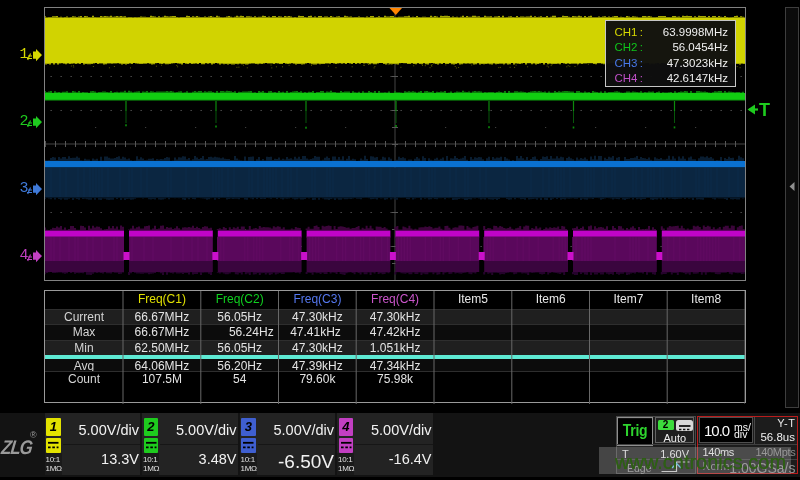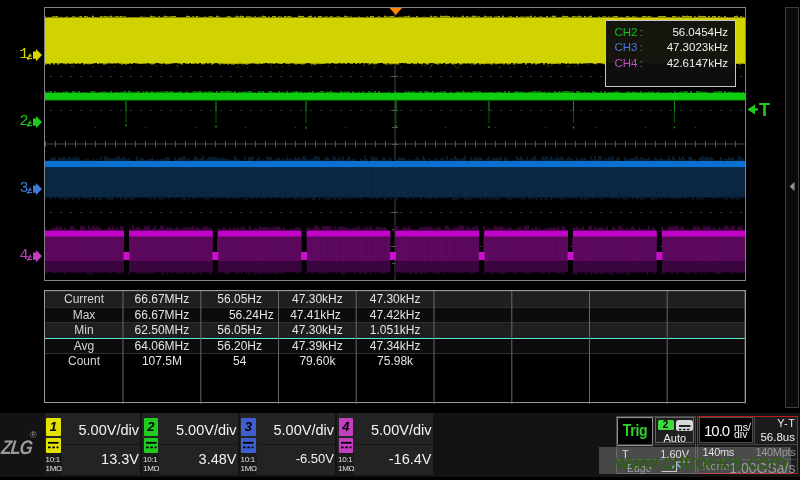--- a/index.html
+++ b/index.html
@@ -138,33 +138,47 @@
 <path d="M3 8.5 h9" stroke="#1ecb1e" stroke-width="2.2" fill="none"></path>
 <path d="M9 3.5 L1.5 8.5 L9 13.5 z" fill="#1ecb1e"></path>
 <text x="13" y="15" fill="#1ecb1e" font-family="Liberation Sans" font-size="18" font-weight="bold">T</text>
 </svg>
 <div class="abs" style="left:785px;top:7px;width:14px;height:401px;border:1px solid #3e3e3e;background:#0b0b0b">
 <svg width="12" height="399">
       <path d="M8.5 174 v9 l-5 -4.5 z" fill="#8f8f8f"></path>
     </svg></div>
 <div class="abs" style="left:605px;top:20px;width:131px;height:67px;border:1px solid #c6c6c6;background:rgba(14,14,14,0.97);padding-top:3.5px">
     <div style="position:relative;height:15.5px;font-size:11.5px;line-height:15.5px">
+      <span style="position:absolute;left:8.5px;color:#d6d800">CH1 :</span>
+      <span style="position:absolute;right:7px;color:#f0f0f0">63.9998MHz</span>
+    </div>
+    <div style="position:relative;height:15.5px;font-size:11.5px;line-height:15.5px">
       <span style="position:absolute;left:8.5px;color:#0fc51b">CH2 :</span>
       <span style="position:absolute;right:7px;color:#f0f0f0">56.0454Hz</span>
     </div>
     <div style="position:relative;height:15.5px;font-size:11.5px;line-height:15.5px">
       <span style="position:absolute;left:8.5px;color:#4878e8">CH3 :</span>
       <span style="position:absolute;right:7px;color:#f0f0f0">47.3023kHz</span>
     </div>
     <div style="position:relative;height:15.5px;font-size:11.5px;line-height:15.5px">
       <span style="position:absolute;left:8.5px;color:#c050c8">CH4 :</span>
       <span style="position:absolute;right:7px;color:#f0f0f0">42.6147kHz</span>
     </div>
   </div>
 <div class="abs" style="left:44px;top:290px;width:702px;height:113px;border:1px solid #9a9a9a;background:#000;font-size:12px;color:#e4e4e4">
+    <div style="position:relative;height:17.5px;line-height:17.5px;background:#000">
+      <span style="position:absolute;left:78.0px;width:77.8px;text-align:center;color:#e0e000">Freq(C1)</span>
+      <span style="position:absolute;left:155.8px;width:77.8px;text-align:center;color:#0fd01f">Freq(C2)</span>
+      <span style="position:absolute;left:233.5px;width:77.8px;text-align:center;color:#5578f0">Freq(C3)</span>
+      <span style="position:absolute;left:311.2px;width:77.8px;text-align:center;color:#cc55cc">Freq(C4)</span>
+      <span style="position:absolute;left:389.0px;width:77.8px;text-align:center;color:#e8e8e8">Item5</span>
+      <span style="position:absolute;left:466.8px;width:77.8px;text-align:center;color:#e8e8e8">Item6</span>
+      <span style="position:absolute;left:544.5px;width:77.8px;text-align:center;color:#e8e8e8">Item7</span>
+      <span style="position:absolute;left:622.2px;width:77.8px;text-align:center;color:#e8e8e8">Item8</span>
+    </div>
     <div style="position:relative;height:15.55px;line-height:15.55px;background:#1f1f1f;border-top:1px solid #2e2e2e">
       <span style="position:absolute;left:0;width:78.0px;text-align:center;color:#d4d4d4">Current</span>
       <span style="position:absolute;left:78.0px;width:77.8px;text-align:center">66.67MHz</span>
       <span style="position:absolute;left:155.8px;width:77.8px;text-align:center">56.05Hz</span>
       <span style="position:absolute;left:233.5px;width:77.8px;text-align:center">47.30kHz</span>
       <span style="position:absolute;left:311.2px;width:77.8px;text-align:center">47.30kHz</span>
       <span style="position:absolute;left:389.0px;width:77.8px;text-align:center"></span>
       <span style="position:absolute;left:466.8px;width:77.8px;text-align:center"></span>
       <span style="position:absolute;left:544.5px;width:77.8px;text-align:center"></span>
       <span style="position:absolute;left:622.2px;width:77.8px;text-align:center"></span>
@@ -184,21 +198,21 @@
       <span style="position:absolute;left:0;width:78.0px;text-align:center;color:#d4d4d4">Min</span>
       <span style="position:absolute;left:78.0px;width:77.8px;text-align:center">62.50MHz</span>
       <span style="position:absolute;left:155.8px;width:77.8px;text-align:center">56.05Hz</span>
       <span style="position:absolute;left:233.5px;width:77.8px;text-align:center">47.30kHz</span>
       <span style="position:absolute;left:311.2px;width:78px;text-align:center">1.051kHz</span>
       <span style="position:absolute;left:389.0px;width:77.8px;text-align:center"></span>
       <span style="position:absolute;left:466.8px;width:77.8px;text-align:center"></span>
       <span style="position:absolute;left:544.5px;width:77.8px;text-align:center"></span>
       <span style="position:absolute;left:622.2px;width:77.8px;text-align:center"></span>
     </div>
-    <div style="position:relative;height:15.55px;line-height:15.55px;background:#0c0c0c;border-top:1px solid #5eead4">
+    <div style="position:relative;height:15.55px;line-height:15.55px;background:#0c0c0c;border-top:4px solid #5eead4">
       <span style="position:absolute;left:0;width:78.0px;text-align:center;color:#d4d4d4">Avg</span>
       <span style="position:absolute;left:78.0px;width:77.8px;text-align:center">64.06MHz</span>
       <span style="position:absolute;left:155.8px;width:77.8px;text-align:center">56.20Hz</span>
       <span style="position:absolute;left:233.5px;width:77.8px;text-align:center">47.39kHz</span>
       <span style="position:absolute;left:311.2px;width:77.8px;text-align:center">47.34kHz</span>
       <span style="position:absolute;left:389.0px;width:77.8px;text-align:center"></span>
       <span style="position:absolute;left:466.8px;width:77.8px;text-align:center"></span>
       <span style="position:absolute;left:544.5px;width:77.8px;text-align:center"></span>
       <span style="position:absolute;left:622.2px;width:77.8px;text-align:center"></span>
     </div>
@@ -257,21 +271,21 @@
 <div class="abs" style="left:239.5px;top:413px;width:95.5px;height:62px;background:#232323">
     <div style="position:absolute;left:0;top:40px;width:17px;height:22px;background:#1a1a1a"></div>
     <div style="position:absolute;left:1.5px;top:5px;width:14.5px;height:18px;background:#3f5fd0;border-radius:1px;color:#000;font-size:13px;font-weight:bold;font-style:italic;text-align:center;line-height:18px">3</div>
     <div style="position:absolute;left:1.5px;top:25px;width:14.5px;height:15px;background:#3f5fd0;border-radius:1px"><svg width="14.5" height="15">
         <path d="M2 4.8h10.5" stroke="#000" stroke-width="1.8"></path>
         <path d="M2 9.3h10.5" stroke="#000" stroke-width="1.8" stroke-dasharray="2.6 1.7"></path>
       </svg></div>
     <div style="position:absolute;left:1px;top:41.5px;font-size:8px;color:#e0e0e0;line-height:9.5px;letter-spacing:-0.3px">10:1<br>1MΩ</div>
     <div style="position:absolute;right:1px;top:8.5px;font-size:14.5px;color:#f2f2f2">5.00V/div</div>
     <div style="position:absolute;left:18px;right:0;top:31px;border-top:1px solid #161616"></div>
-    <div style="position:absolute;right:1px;top:37.5px;font-size:13px;color:#f2f2f2">-6.50V</div>
+    <div style="position:absolute;right:1px;top:37.5px;font-size:19px;color:#f2f2f2">-6.50V</div>
   </div>
 <div class="abs" style="left:337.0px;top:413px;width:95.5px;height:62px;background:#232323">
     <div style="position:absolute;left:0;top:40px;width:17px;height:22px;background:#1a1a1a"></div>
     <div style="position:absolute;left:1.5px;top:5px;width:14.5px;height:18px;background:#c23fc2;border-radius:1px;color:#000;font-size:13px;font-weight:bold;font-style:italic;text-align:center;line-height:18px">4</div>
     <div style="position:absolute;left:1.5px;top:25px;width:14.5px;height:15px;background:#c23fc2;border-radius:1px"><svg width="14.5" height="15">
         <path d="M2 4.8h10.5" stroke="#000" stroke-width="1.8"></path>
         <path d="M2 9.3h10.5" stroke="#000" stroke-width="1.8" stroke-dasharray="2.6 1.7"></path>
       </svg></div>
     <div style="position:absolute;left:1px;top:41.5px;font-size:8px;color:#e0e0e0;line-height:9.5px;letter-spacing:-0.3px">10:1<br>1MΩ</div>
     <div style="position:absolute;right:1px;top:8.5px;font-size:14.5px;color:#f2f2f2">5.00V/div</div>

